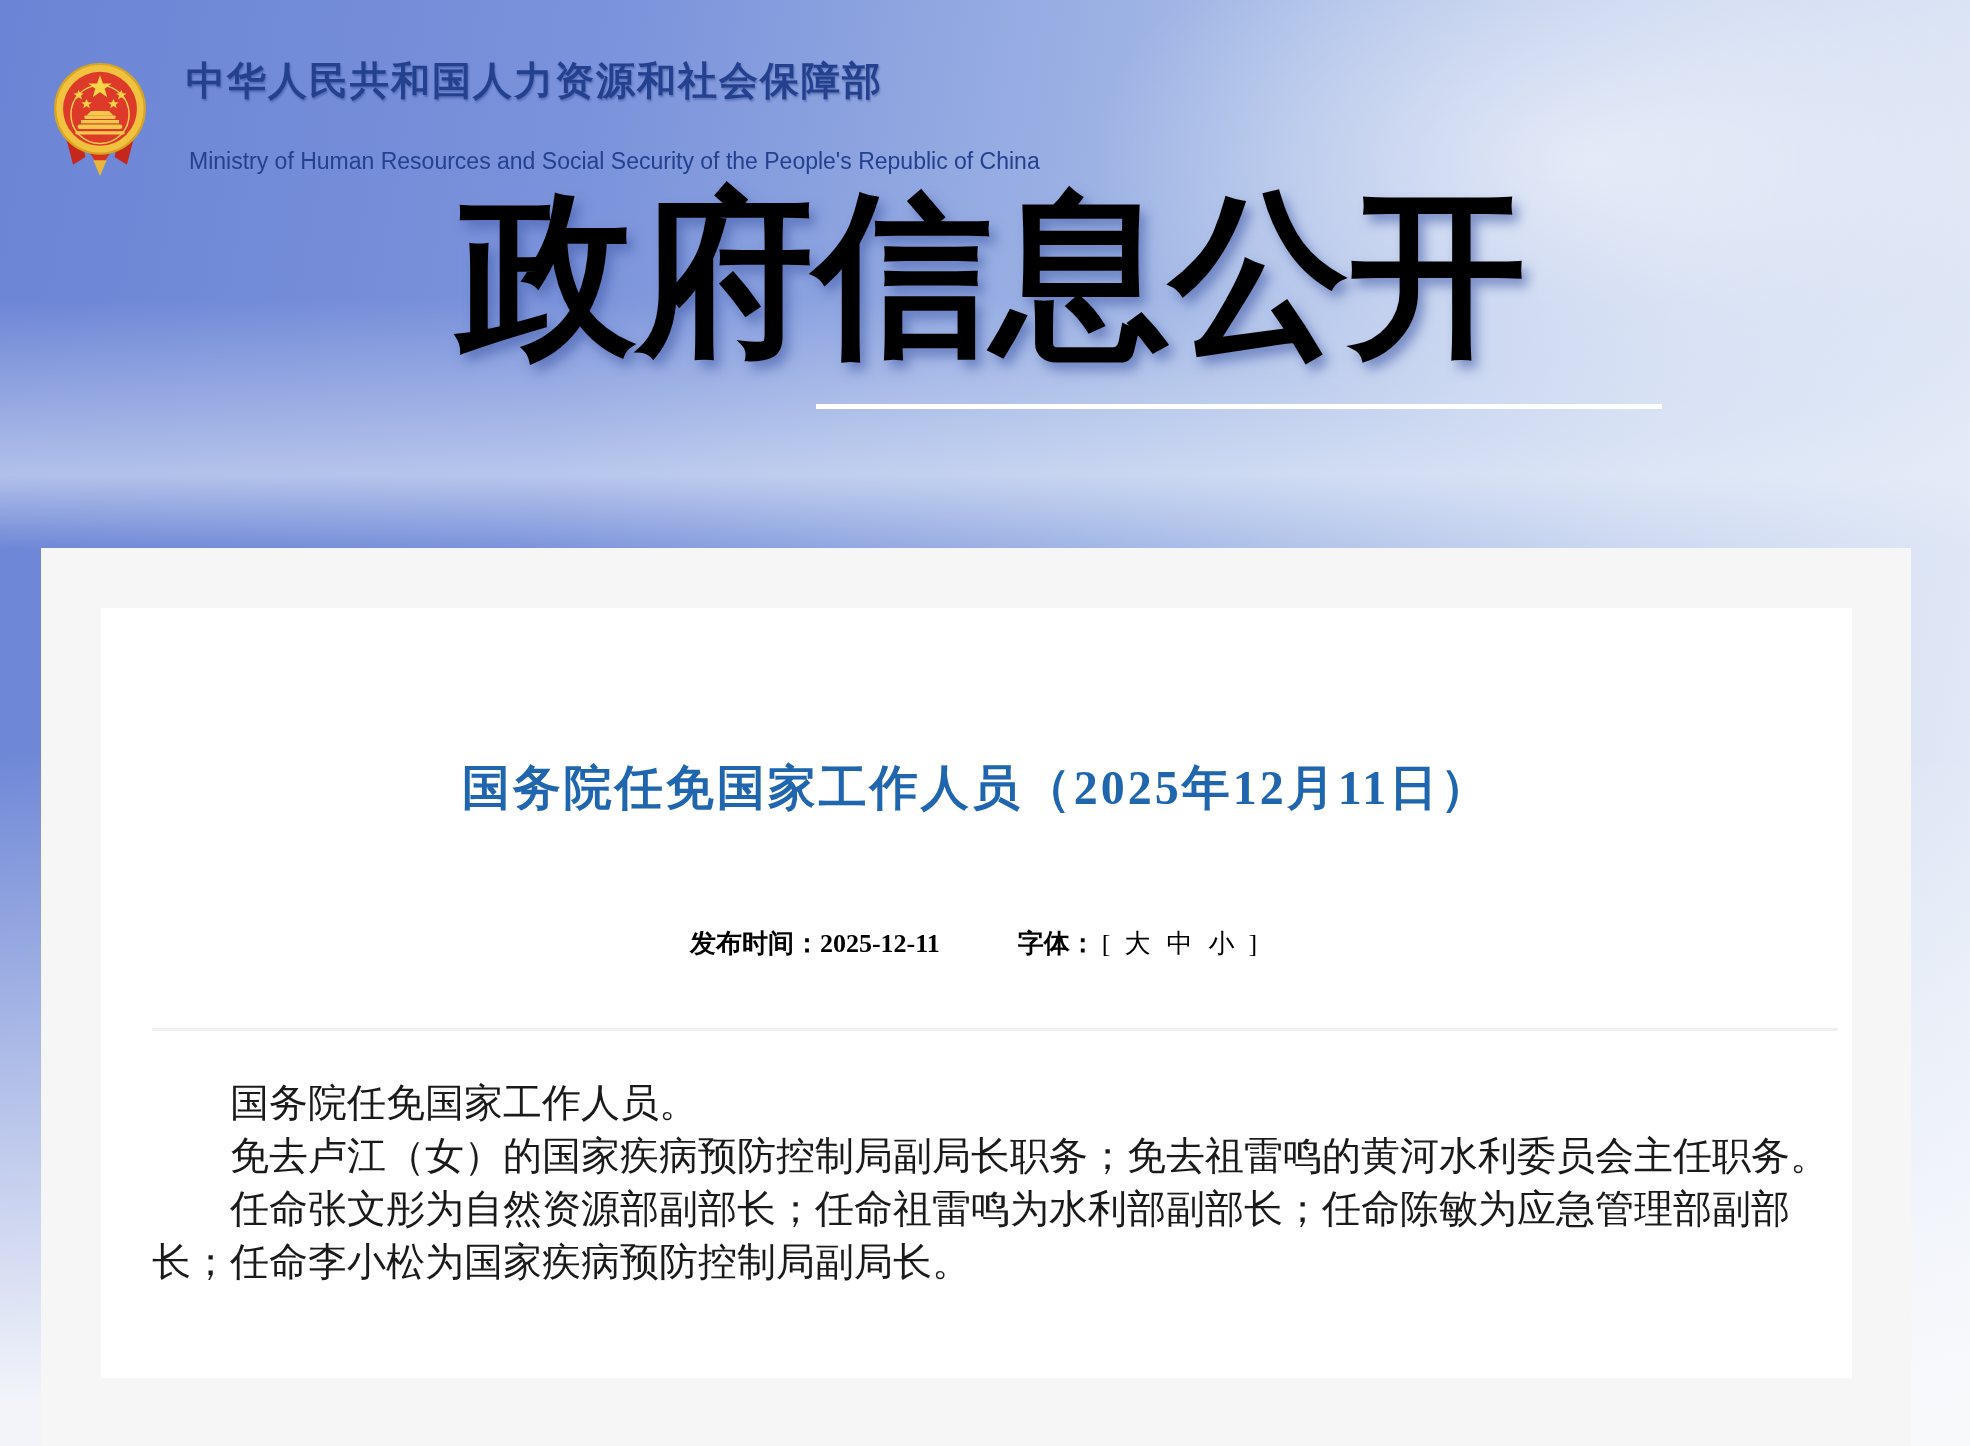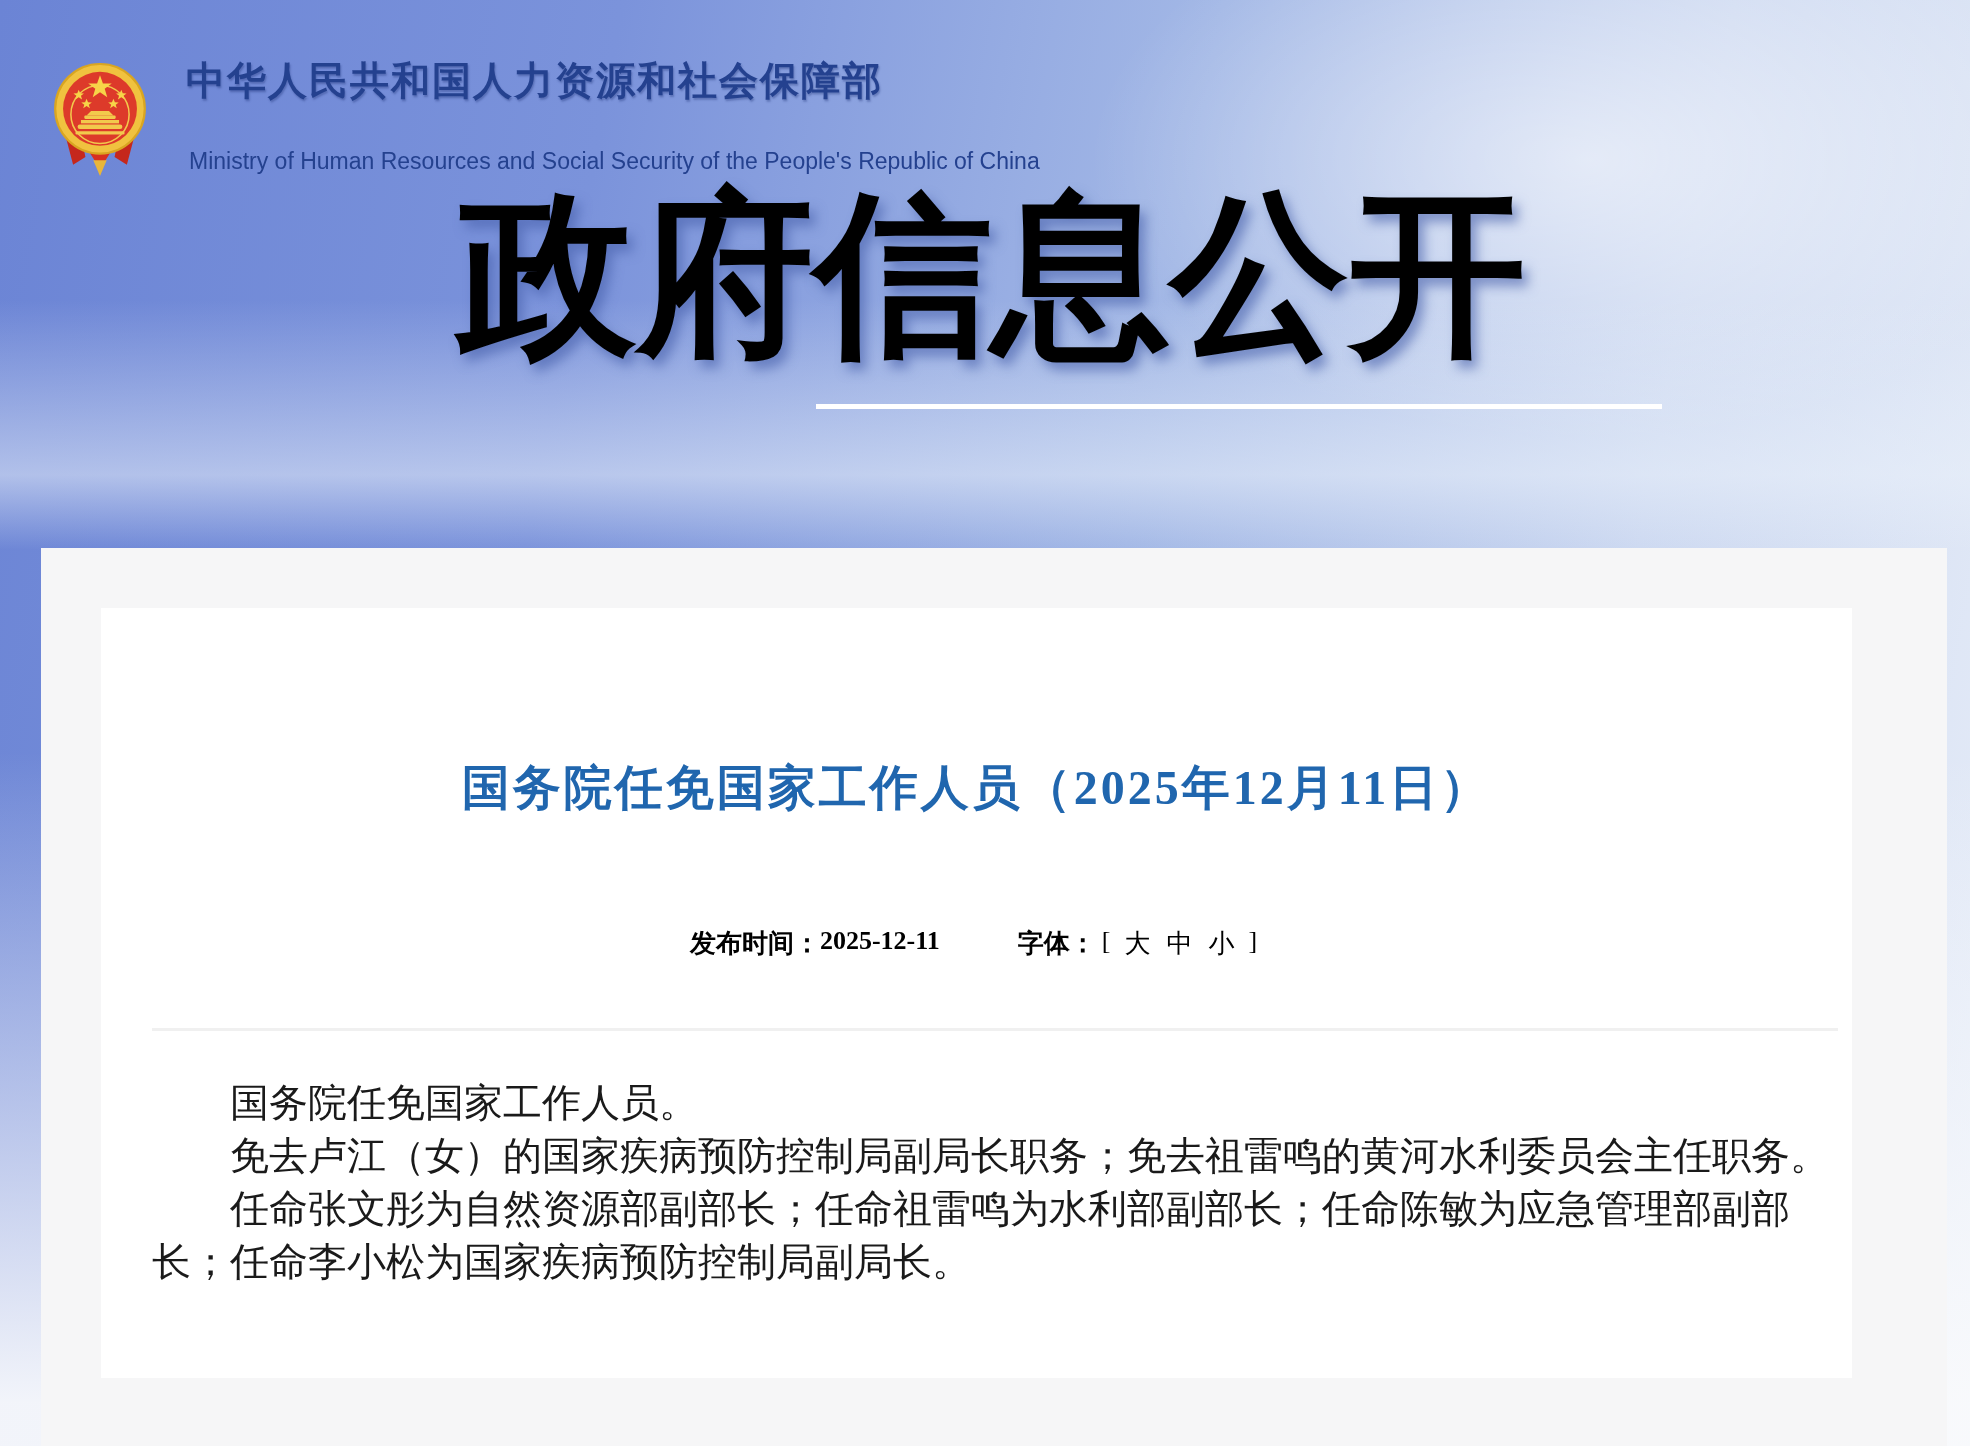--- a/index.html
+++ b/index.html
@@ -39,33 +39,32 @@
     text-shadow:6px 8px 12px rgba(70,95,170,0.6);
     font-family:"Liberation Sans", sans-serif;white-space:nowrap;
   }
   .banner-underline{
     position:absolute;left:816px;top:404px;width:846px;height:5px;background:#ffffff;
   }
   
   .content-panel{
     position:absolute;left:41px;top:548px;width:1870px;height:898px;
     background:#f6f6f7;
-    padding-left:36px;
   }
   .article-card{
     position:absolute;left:60px;top:60px;width:1751px;height:770px;background:#ffffff;
   }
   .article-title{
     position:absolute;left:0;right:0;top:148px;text-align:center;
     font-family:"Liberation Serif","DejaVu Serif",serif;
     font-weight:bold;font-size:48px;letter-spacing:3px;color:#2066ae;
   }
   .meta-row{
     position:absolute;left:0;right:0;top:318px;
-    display:flex;justify-content:center;align-items:flex-start;
+    display:flex;justify-content:center;align-items:center;
     font-size:26px;color:#000;
   }
   .meta-label{font-family:"Liberation Sans",sans-serif;font-weight:bold;}
   .meta-value{font-family:"Liberation Serif","DejaVu Serif",serif;font-weight:600;}
   .meta-gap{display:inline-block;width:78px;}
   .bracket{font-family:"Liberation Serif","DejaVu Serif",serif;padding:0 6px;}
   .font-size-option{
     font-family:"Liberation Serif","DejaVu Serif",serif;
     padding:0 8px;cursor:pointer;
   }

